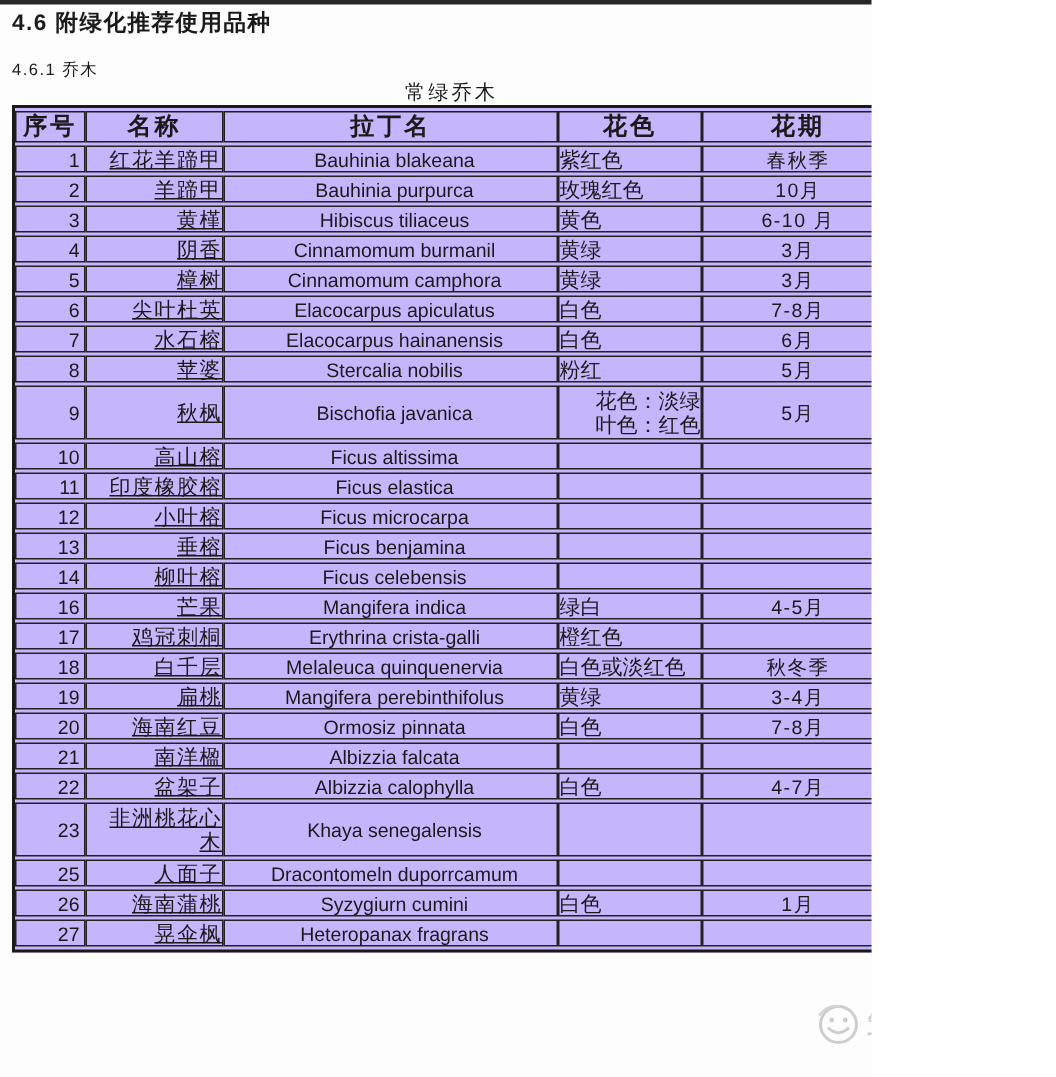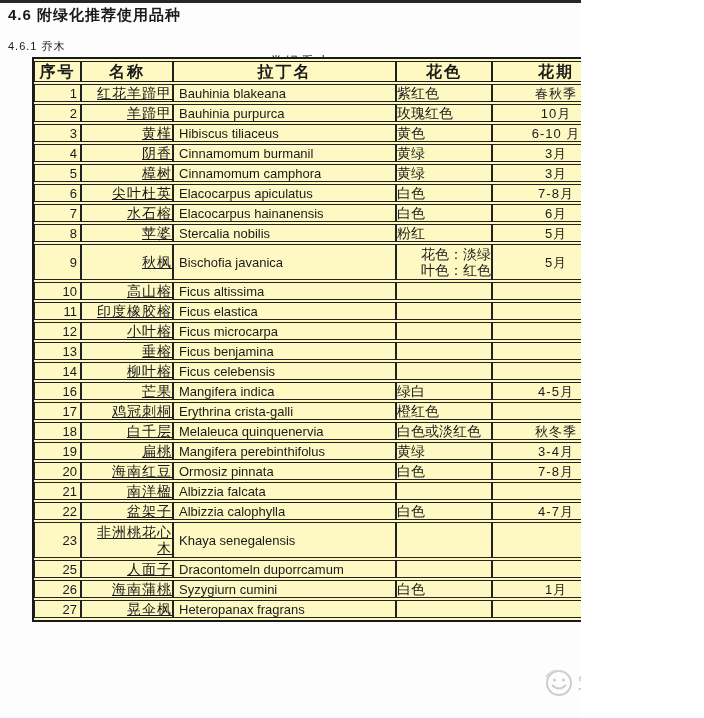--- a/index.html
+++ b/index.html
@@ -10,26 +10,25 @@
     font-family:"Liberation Sans","DejaVu Sans",sans-serif;
     color:#1a1a1a;
     overflow:hidden;
   }
   .top-rule{position:absolute;top:0;left:0;width:599px;height:3px;background:#272727;}
   .heading{position:absolute;top:6px;left:8px;font-size:15px;font-weight:bold;letter-spacing:1px;}
   .subheading{position:absolute;top:22px;left:8px;font-size:11px;letter-spacing:1px;margin-top:17px;}
   .table-title{position:absolute;top:53px;left:8px;width:586px;text-align:center;font-size:13.5px;letter-spacing:2px;}
 
   table.tbl{
-    position:absolute;top:57px;left:8px;width:586px;
+    position:absolute;top:70px;left:8px;width:586px;
     border:2px solid #1a1a1a;
     border-collapse:separate;border-spacing:0 2px;
-    background:#fef9c3;
+    background:#c4b5fd;
     table-layout:fixed;
-    margin-left:24px;
   }
   col.c-no{width:47px;}
   col.c-name{width:92px;}
   col.c-latin{width:223px;}
   col.c-color{width:96px;}
   col.c-period{width:128px;}
 
   .tbl th{
     border:1px solid #1f1f1f;
     height:19px;line-height:19px;
@@ -40,21 +39,21 @@
   .tbl td{
     border:1px solid #222222;
     height:15px;line-height:15px;
     padding:0;overflow:hidden;
     font-size:13px;
     vertical-align:middle;
   }
   tr.tall td{height:34px;}
   td.cell-no{text-align:right;padding-right:3px;font-size:13px;}
   td.cell-name{text-align:right;padding-left:3px;font-size:14px;letter-spacing:1px;line-height:16px;text-decoration:underline;}
-  td.cell-latin{text-align:left;padding-left:5px;font-size:13px;}
+  td.cell-latin{text-align:center;padding-left:5px;font-size:13px;}
   td.cell-color{text-align:left;font-size:14px;white-space:pre-line;}
   td.cell-color.left{text-align:right;padding-left:0;line-height:16px;}
   td.cell-period{text-align:center;font-size:13px;letter-spacing:1px;}
 
   .watermark{
     position:absolute;left:543px;top:665px;
     display:flex;align-items:center;gap:3px;
     color:#c6c6c6;
     font-family:Liberation Serif, serif;
   }

